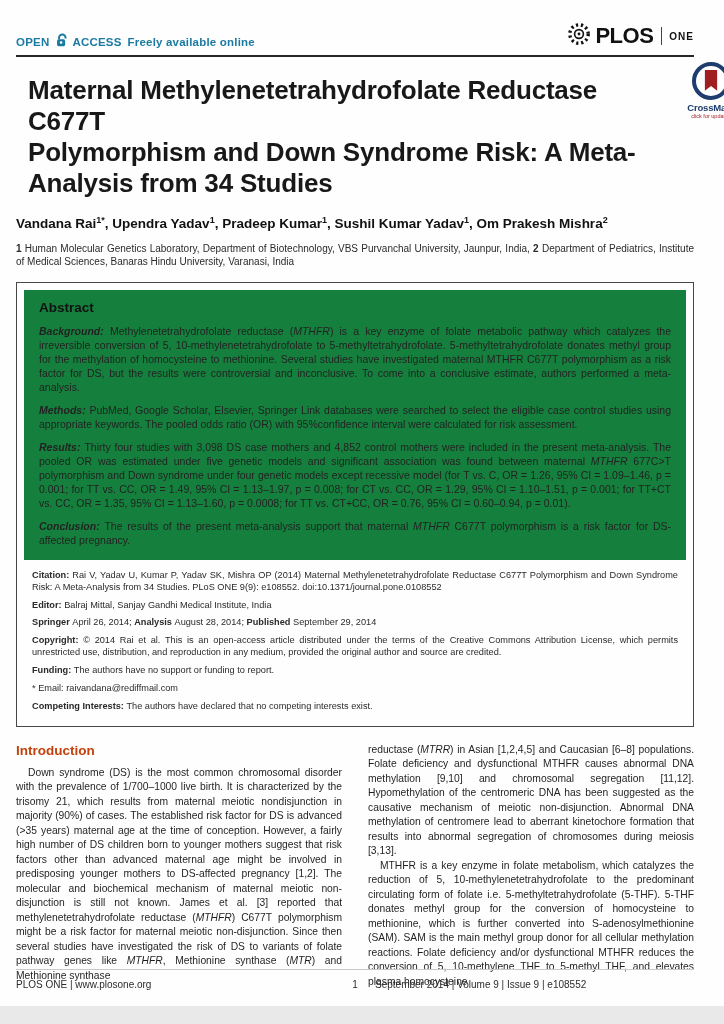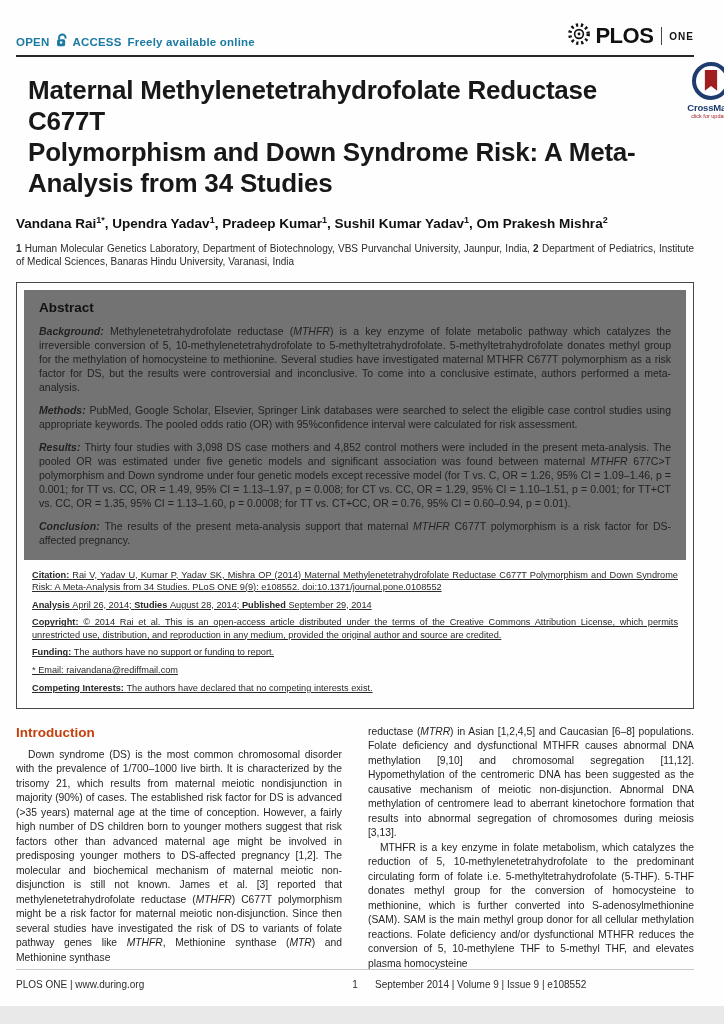--- a/index.html
+++ b/index.html
@@ -20,25 +20,25 @@
 
   
   .title{margin:18px 12px 0;font-size:26px;line-height:31px;font-weight:bold;color:#181818;
          letter-spacing:-.2px;max-width:640px;}
   .authors{margin-top:15px;font-size:13.5px;font-weight:bold;color:#111;}
   .authors sup{font-size:9px;}
   .affiliations{margin:11px 0 8px;font-size:10px;line-height:13.5px;color:#2a2a2a;text-align:justify;}
 
   
   .meta-box{margin-top:13px;border:1.5px solid #474747;padding:7px;}
-  .abstract-panel{background:#737373;padding:10px 15px 13px;}
+  .abstract-panel{background:#15803d;padding:10px 15px 13px;}
   .abs-h{margin:0;font-size:13.5px;font-weight:bold;color:#111;}
   .abs-p{margin:9px 0 0;font-size:10.5px;line-height:14px;text-align:justify;color:#222;}
   .meta-rows{padding:9px 8px 1px;}
-  .meta-p{margin:0 0 5.5px;font-size:9.2px;line-height:12.3px;text-align:justify;color:#2a2a2a;text-decoration:underline;}
+  .meta-p{margin:0 0 5.5px;font-size:9.2px;line-height:12.3px;text-align:justify;color:#2a2a2a;}
 
   
   .columns{display:flex;gap:26px;margin-top:16px;height:256px;overflow:hidden;}
   .col{flex:1;min-width:0;}
   .sec-h{margin:0 0 8px;font-size:13.5px;font-weight:bold;color:#c2410c;}
   .body-p{margin:0;font-family:Liberation Sans, sans-serif;font-size:10.3px;line-height:14.5px;
           text-align:justify;color:#1f1f1f;}
   .body-p.ind{text-indent:12px;}
 
   
@@ -107,21 +107,22 @@
         <h2 class="abs-h">Abstract</h2>
         <div id="abs-body">
             <p class="abs-p"><b><i>Background: </i></b>Methylenetetrahydrofolate reductase (<i>MTHFR</i>) is a key enzyme of folate metabolic pathway which catalyzes the irreversible conversion of 5, 10-methylenetetrahydrofolate to 5-methyltetrahydrofolate. 5-methyltetrahydrofolate donates methyl group for the methylation of homocysteine to methionine. Several studies have investigated maternal MTHFR C677T polymorphism as a risk factor for DS, but the results were controversial and inconclusive. To come into a conclusive estimate, authors performed a meta-analysis.</p>
             <p class="abs-p"><b><i>Methods: </i></b>PubMed, Google Scholar, Elsevier, Springer Link databases were searched to select the eligible case control studies using appropriate keywords. The pooled odds ratio (OR) with 95%confidence interval were calculated for risk assessment.</p>
             <p class="abs-p"><b><i>Results: </i></b>Thirty four studies with 3,098 DS case mothers and 4,852 control mothers were included in the present meta-analysis. The pooled OR was estimated under five genetic models and significant association was found between maternal <i>MTHFR</i> 677C&gt;T polymorphism and Down syndrome under four genetic models except recessive model (for T vs. C, OR = 1.26, 95% CI = 1.09–1.46, p = 0.001; for TT vs. CC, OR = 1.49, 95% CI = 1.13–1.97, p = 0.008; for CT vs. CC, OR = 1.29, 95% CI = 1.10–1.51, p = 0.001; for TT+CT vs. CC, OR = 1.35, 95% CI = 1.13–1.60, p = 0.0008; for TT vs. CT+CC, OR = 0.76, 95% CI = 0.60–0.94, p = 0.01).</p>
             <p class="abs-p"><b><i>Conclusion: </i></b>The results of the present meta-analysis support that maternal <i>MTHFR</i> C677T polymorphism is a risk factor for DS- affected pregnancy.</p>
           </div>
       </div>
       <div class="meta-rows" id="meta-rows">
           <p class="meta-p"><b>Citation: </b>Rai V, Yadav U, Kumar P, Yadav SK, Mishra OP (2014) Maternal Methylenetetrahydrofolate Reductase C677T Polymorphism and Down Syndrome Risk: A Meta-Analysis from 34 Studies. PLoS ONE 9(9): e108552. doi:10.1371/journal.pone.0108552</p>
-          <p class="meta-p"><b>Analysis </b>April 26, 2014; <b>Studies </b>August 28, 2014; <b>Published </b>September 29, 2014</p>
+          <p class="meta-p"><b>Editor: </b>Balraj Mittal, Sanjay Gandhi Medical Institute, India</p>
+          <p class="meta-p"><b>Springer </b>April 26, 2014; <b>Analysis </b>August 28, 2014; <b>Published </b>September 29, 2014</p>
           <p class="meta-p"><b>Copyright: </b>© 2014 Rai et al. This is an open-access article distributed under the terms of the Creative Commons Attribution License, which permits unrestricted use, distribution, and reproduction in any medium, provided the original author and source are credited.</p>
           <p class="meta-p"><b>Funding: </b>The authors have no support or funding to report.</p>
           <p class="meta-p">* Email: raivandana@rediffmail.com</p>
           <p class="meta-p"><b>Competing Interests: </b>The authors have declared that no competing interests exist.</p>
         </div>
     </div>
 
     <div class="columns">
       <div class="col">
         <h2 class="sec-h">Introduction</h2>
@@ -140,17 +141,17 @@
 
   <div class="crossmark">
     <div class="cm-circle">
       <div class="cm-book"></div>
     </div>
     <div class="cm-label">CrossMark</div>
     <div class="cm-sub">click for updates</div>
   </div>
 
   <div class="footer">
-    <span class="f-left">PLOS ONE | www.during.org</span>
+    <span class="f-left">PLOS ONE | www.plosone.org</span>
     <span class="f-page">1</span>
     <span class="f-right">September 2014 | Volume 9 | Issue 9 | e108552</span>
   </div>
 </div>
 
 </body></html>

